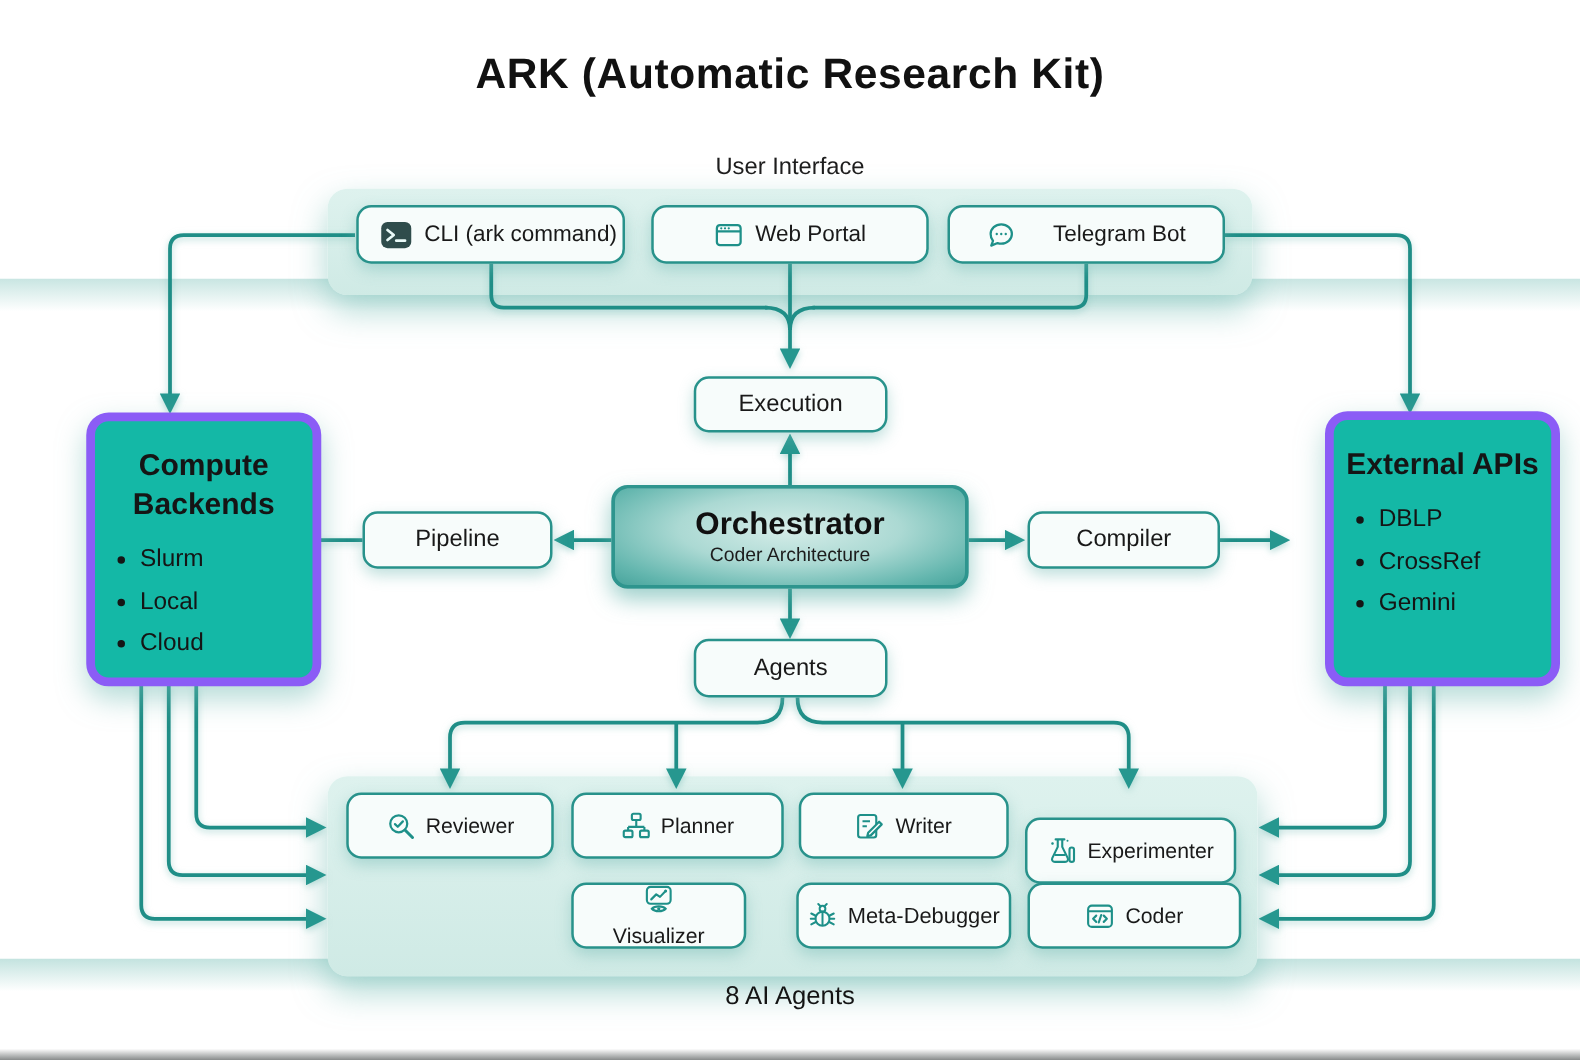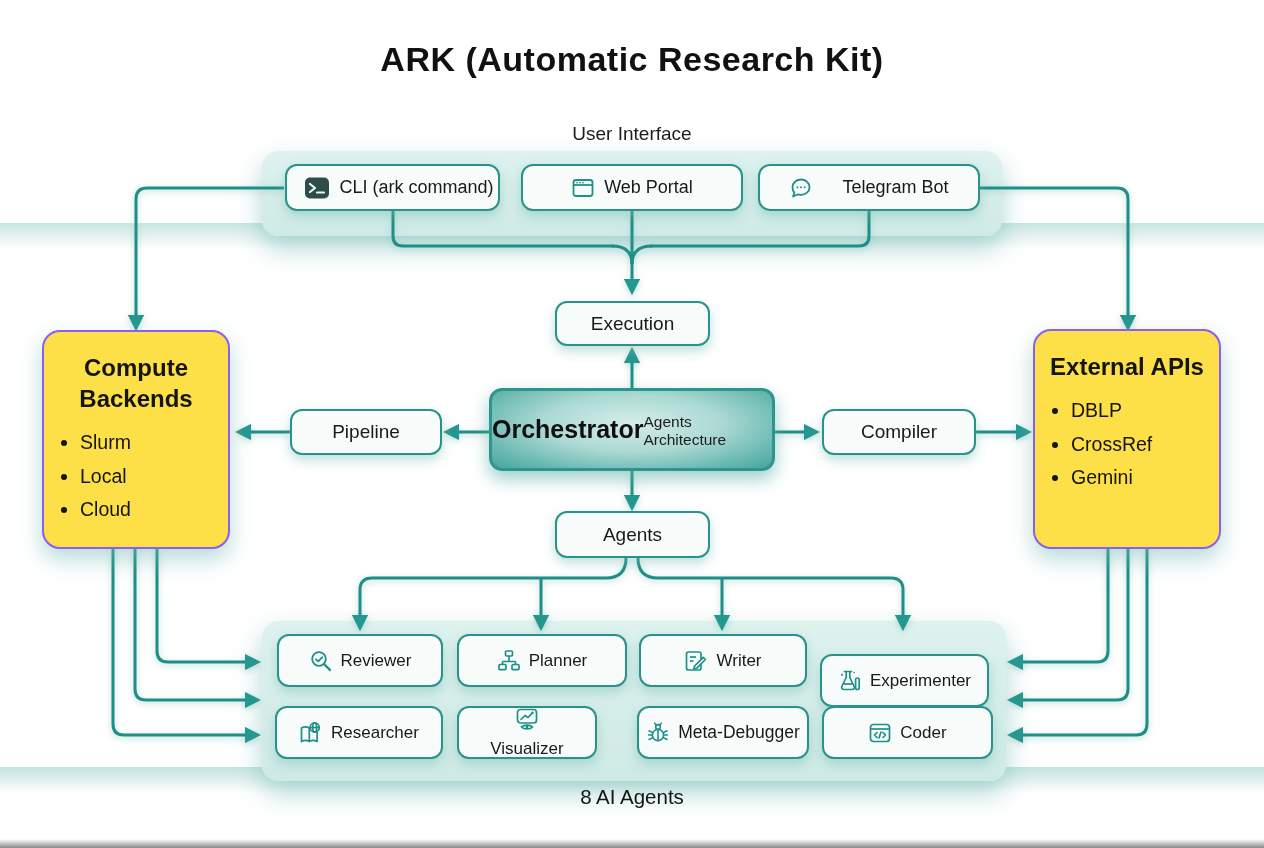--- a/index.html
+++ b/index.html
@@ -25,30 +25,30 @@
   .node{
     position:absolute;display:flex;align-items:center;justify-content:center;gap:9px;
     background:#f7fcfb;border:2.5px solid #28928b;border-radius:12px;
     font-size:19px;color:#191919;z-index:3;box-sizing:border-box;
     box-shadow:0 5px 12px rgba(110,185,177,0.45);
   }
   .node .lbl{white-space:nowrap;}
   .ui-node{top:164px;height:47px;font-size:18px;}
   .agent-node{height:53px;font-size:17px;gap:8px;}
   .bigbox{
-    position:absolute;background:#fde047;border:2px solid #8b5cf6;border-radius:18px;
-    z-index:3;box-sizing:border-box;box-shadow:0 10px 22px rgba(110,185,177,0.5);
+    position:absolute;background:#14b8a6;border:7px solid #8b5cf6;border-radius:18px;
+    z-index:3;box-sizing:border-box;box-shadow:0 10px 22px rgba(110,185,177,0.5);margin-left:27px;
   }
   .bigbox .bb-title{margin-top:20px;text-align:center;font-size:24px;font-weight:700;line-height:1.3;color:#151515;}
   .bigbox ul{margin:12px 0 0 0;padding-left:36px;font-size:19.5px;line-height:1.72;color:#151515;}
   .orchestrator{
     position:absolute;left:489px;top:388px;width:286px;height:83px;z-index:3;box-sizing:border-box;
     border:3px solid #2e958e;border-radius:13px;
     background:radial-gradient(ellipse at 50% 42%,#d6ede9 0%,#abd9d3 45%,#63b6ae 82%,#47a49c 100%);
-    display:flex;flex-direction:row;align-items:center;justify-content:center;
+    display:flex;flex-direction:column;align-items:center;justify-content:center;
     box-shadow:0 8px 18px rgba(90,175,167,0.6);
   }
   .orch-title{font-size:25px;font-weight:700;color:#101010;}
   .orch-sub{font-size:15.5px;color:#1c1c1c;margin-top:2px;}
   .icon{display:flex;align-items:center;justify-content:center;flex:0 0 auto;}
 </style>
 </head>
 <body>
 
 <div class="canvas">
@@ -141,21 +141,21 @@
     </span>
     <span class="lbl">Telegram Bot</span>
   </div>
 
   <div class="node" style="left:555px;top:301px;width:155px;height:45px;justify-content:center;">
     <span class="lbl">Execution</span>
   </div>
 
   <div class="orchestrator">
     <div class="orch-title">Orchestrator</div>
-    <div class="orch-sub">Agents Architecture</div>
+    <div class="orch-sub">Coder Architecture</div>
   </div>
 
   <div class="node" style="left:290px;top:409px;width:152px;height:46px;">
     <span class="lbl">Pipeline</span>
   </div>
   <div class="node" style="left:822px;top:409px;width:154px;height:46px;">
     <span class="lbl">Compiler</span>
   </div>
 
   <div class="bigbox" style="left:42px;top:330px;width:188px;height:219px;">
@@ -218,32 +218,20 @@
           <path d="M6.5 2.5 h7 M8.2 2.5 v6 L3.8 17.5 c-.7 1.6 .4 3 2.1 3 h8.2 c1.7 0 2.8 -1.4 2.1 -3 L11.8 8.5 v-6" stroke-linejoin="round" stroke-linecap="round"></path>
           <line x1="5.6" y1="15" x2="14.4" y2="15"></line>
           <rect x="17.6" y="9" width="3.6" height="11.5" rx="1.8"></rect>
           <path d="M4 4.8 v2 M3 5.8 h2" stroke-width="1.2"></path>
           <circle cx="16" cy="3.6" r="0.8" fill="#1e9089" stroke="none"></circle>
         </svg>
     </span>
     <span class="lbl">Experimenter</span>
   </div>
 
-  <div class="node agent-node" style="left:275px;top:706px;width:168px;">
-    <span class="icon">
-      <svg width="24" height="24" viewBox="0 0 24 24" fill="none" stroke="#1e9089" stroke-width="1.7">
-          <path d="M2.5 7 C5 5.6 7.8 5.6 10.3 7 V20.5 C7.8 19.1 5 19.1 2.5 20.5 Z" stroke-linejoin="round"></path>
-          <path d="M10.3 7 C12.8 5.6 15.6 5.6 18.1 7 V20.5 C15.6 19.1 12.8 19.1 10.3 20.5" stroke-linejoin="round"></path>
-          <circle cx="15.7" cy="6.5" r="4.6" fill="#f7fcfb"></circle>
-          <ellipse cx="15.7" cy="6.5" rx="2" ry="4.6"></ellipse>
-          <line x1="11.1" y1="6.5" x2="20.3" y2="6.5"></line>
-        </svg>
-    </span>
-    <span class="lbl">Researcher</span>
-  </div>
   <div class="node agent-node" style="left:457px;top:706px;width:140px;flex-direction:column;">
     <span class="icon">
       <svg width="24" height="24" viewBox="0 0 24 24" fill="none" stroke="#1e9089" stroke-width="1.7">
           <rect x="2.5" y="2.5" width="19" height="13.5" rx="3"></rect>
           <polyline points="6,12.5 10,8.5 13,10.5 17.5,5.8" stroke-linecap="round" stroke-linejoin="round"></polyline>
           <circle cx="17.5" cy="5.8" r="1.2" fill="#1e9089" stroke="none"></circle>
           <path d="M6.5 20 c2.2 -2.6 8.8 -2.6 11 0 c-2.2 2.6 -8.8 2.6 -11 0 z"></path>
           <circle cx="12" cy="20" r="1.3" fill="#1e9089" stroke="none"></circle>
         </svg>
     </span>

